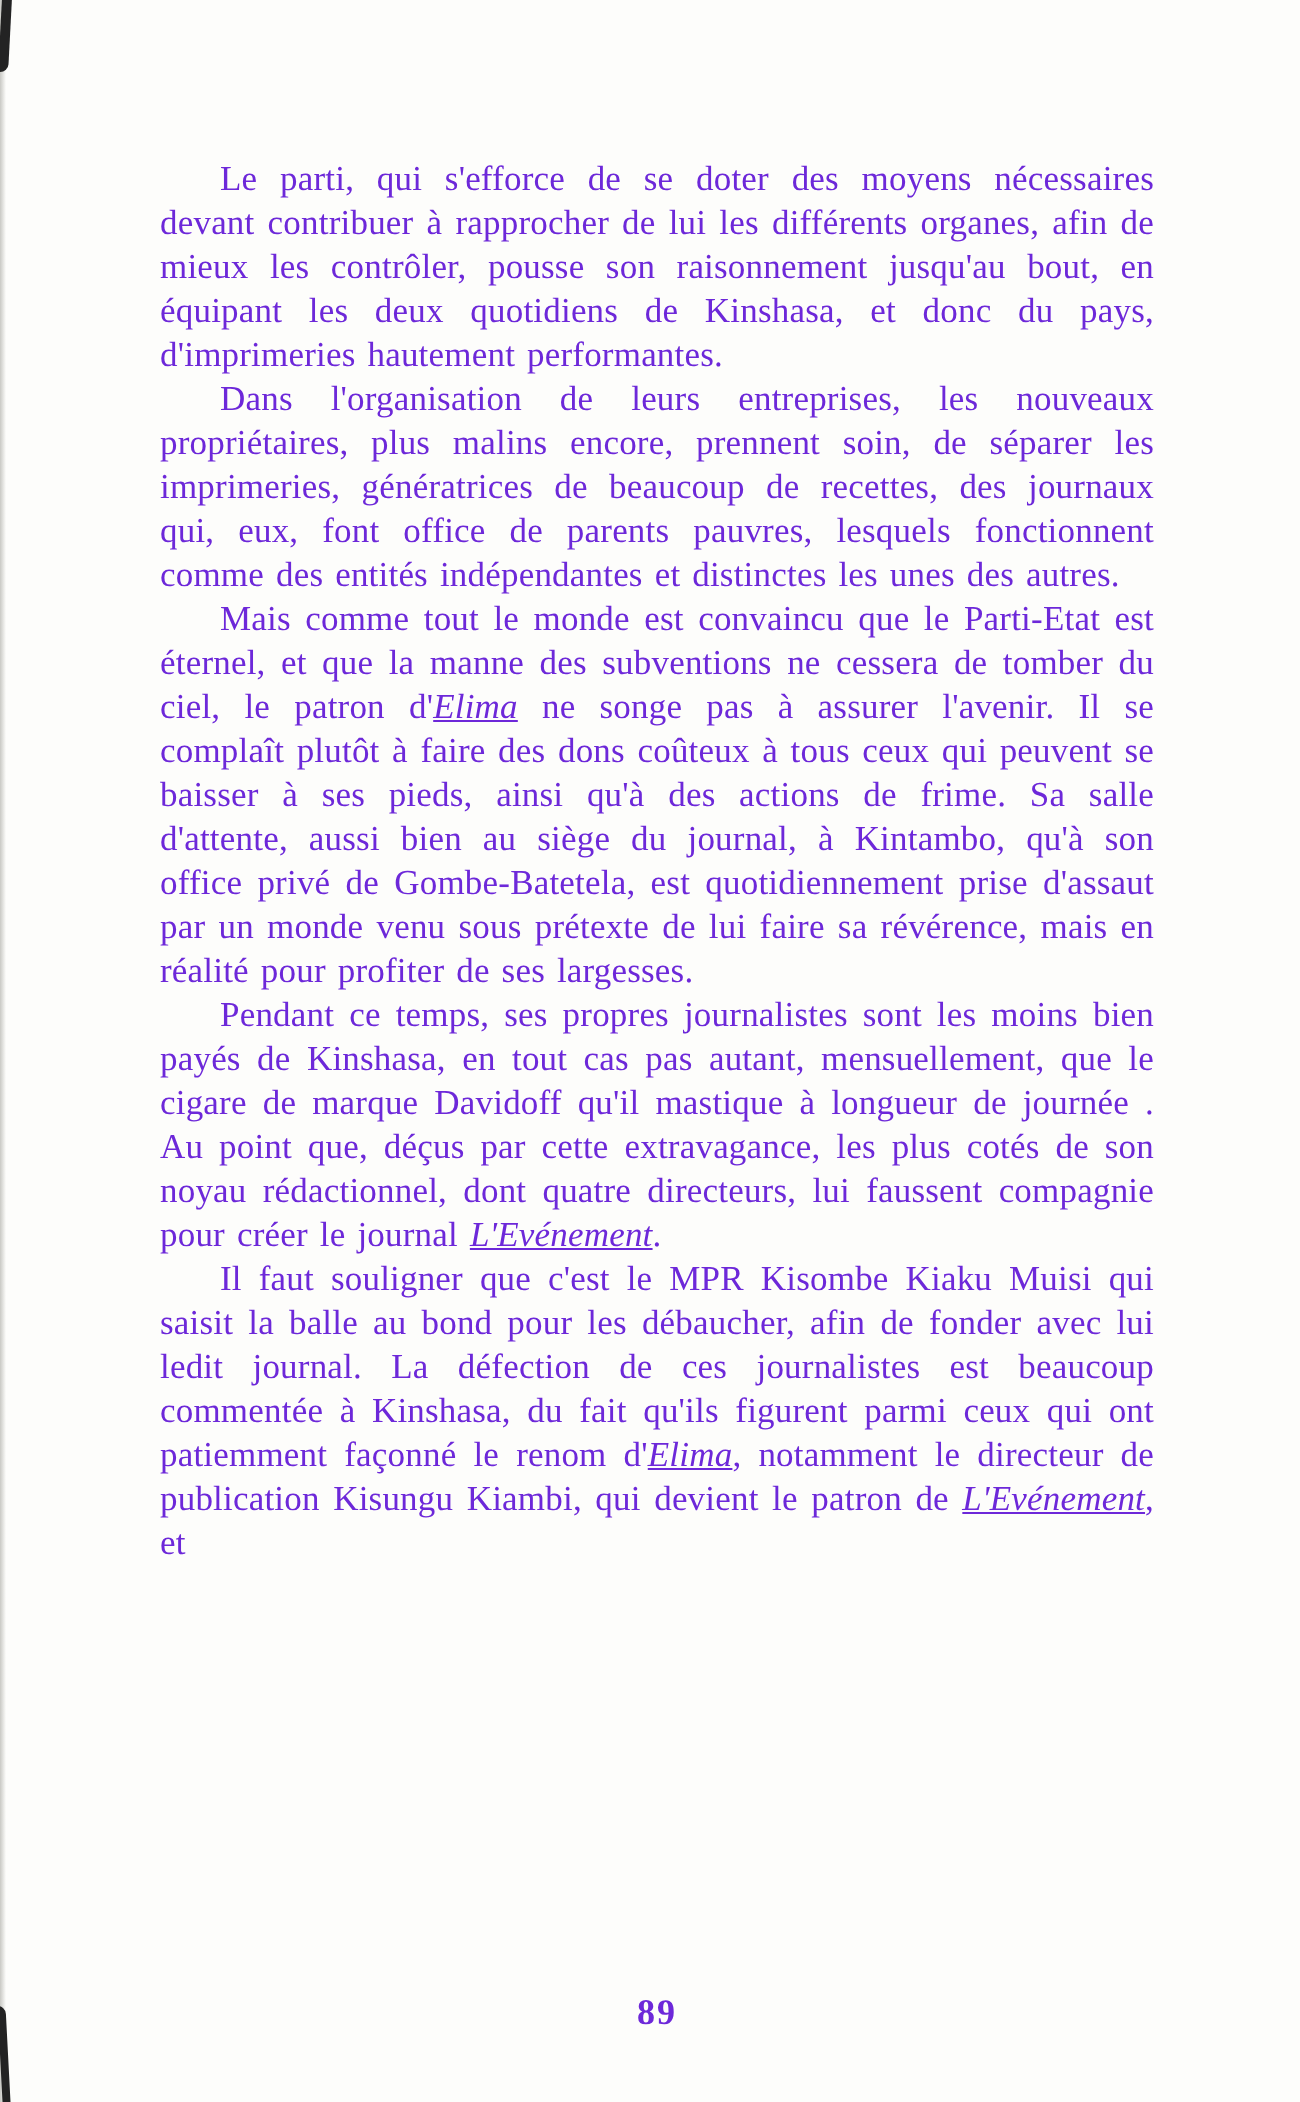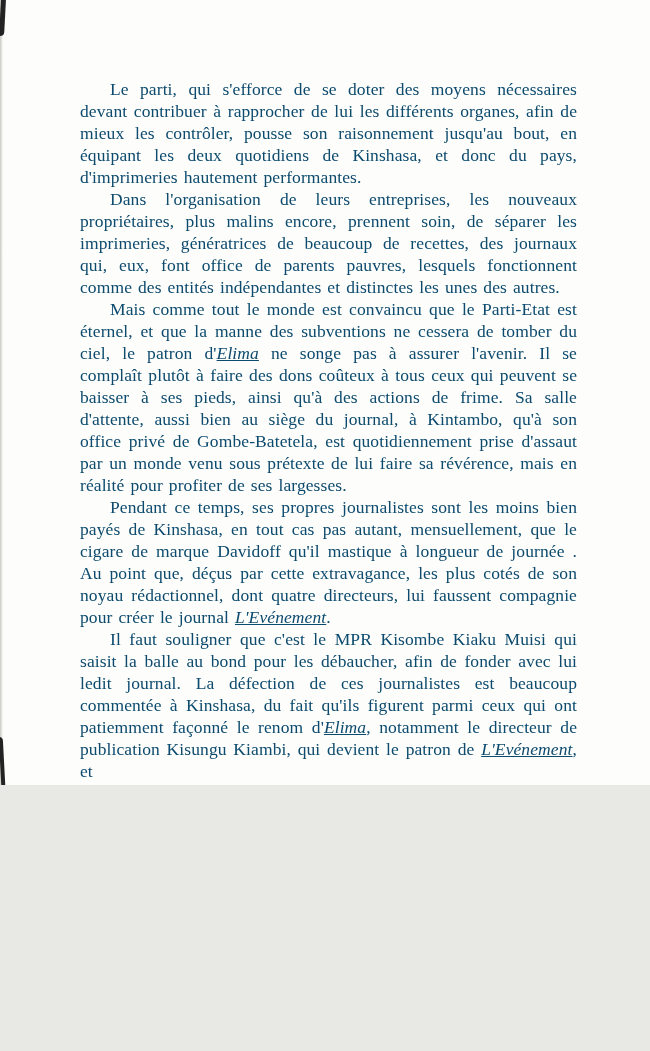--- a/index.html
+++ b/index.html
@@ -3,26 +3,26 @@
 <meta charset="utf-8">
 <style>
   html, body {
     margin: 0;
     padding: 0;
     background: #e8e8e4;
   }
   .page {
     position: relative;
     width: 650px;
-    height: 785px;
+    height: 1051px;
     margin: 0 auto;
     background: #fdfdfb;
     overflow: hidden;
     font-family: "Liberation Serif", "DejaVu Serif", serif;
-    color: #0c4a6e;
+    color: #6d28d9;
   }
   .left-edge-shade {
     position: absolute;
     left: 0; top: 0; bottom: 0;
     width: 3px;
     background: linear-gradient(to right, #c9c9c4, rgba(255,255,255,0));
   }
   .artifact {
     position: absolute;
     background: #232323;
@@ -78,13 +78,14 @@
   <div class="artifact bottom-left"></div>
 
   <div class="text-block">
       <p class="para"><span class="">Le parti, qui s'efforce de se doter des moyens nécessaires devant contribuer à rapprocher de lui les différents organes, afin de mieux les contrôler, pousse son raisonnement jusqu'au bout, en équipant les deux quotidiens de Kinshasa, et donc du pays, d'imprimeries hautement performantes.</span></p>
       <p class="para"><span class="">Dans l'organisation de leurs entreprises, les nouveaux propriétaires, plus malins encore, prennent soin, de séparer les imprimeries, génératrices de beaucoup de recettes, des journaux qui, eux, font office de parents pauvres, lesquels fonctionnent comme des entités indépendantes et distinctes les unes des autres.</span></p>
       <p class="para"><span class="">Mais comme tout le monde est convaincu que le Parti-Etat est éternel, et que la manne des subventions ne cessera de tomber du ciel, le patron d'</span><span class="italic">Elima</span><span class=""> ne songe pas à assurer l'avenir. Il se complaît plutôt à faire des dons coûteux à tous ceux qui peuvent se baisser à ses pieds, ainsi qu'à des actions de frime. Sa salle d'attente, aussi bien au siège du journal, à Kintambo, qu'à son office privé de Gombe-Batetela, est quotidiennement prise d'assaut par un monde venu sous prétexte de lui faire sa révérence, mais en réalité pour profiter de ses largesses.</span></p>
       <p class="para"><span class="">Pendant ce temps, ses propres journalistes sont les moins bien payés de Kinshasa, en tout cas pas autant, mensuellement, que le cigare de marque Davidoff qu'il mastique à longueur de journée . Au point que, déçus par cette extravagance, les plus cotés de son noyau rédactionnel, dont quatre directeurs, lui faussent compagnie pour créer le journal </span><span class="italic">L'Evénement</span><span class="">.</span></p>
       <p class="para"><span class="">Il faut souligner que c'est le MPR Kisombe Kiaku Muisi qui saisit la balle au bond pour les débaucher, afin de fonder avec lui ledit journal. La défection de ces journalistes est beaucoup commentée à Kinshasa, du fait qu'ils figurent parmi ceux qui ont patiemment façonné le renom d'</span><span class="italic">Elima</span><span class="">, notamment le directeur de publication Kisungu Kiambi, qui devient le patron de </span><span class="italic">L'Evénement</span><span class="">, et</span></p>
     </div>
 
+  <div class="page-number">89</div>
 </div>
 
 </body></html>

